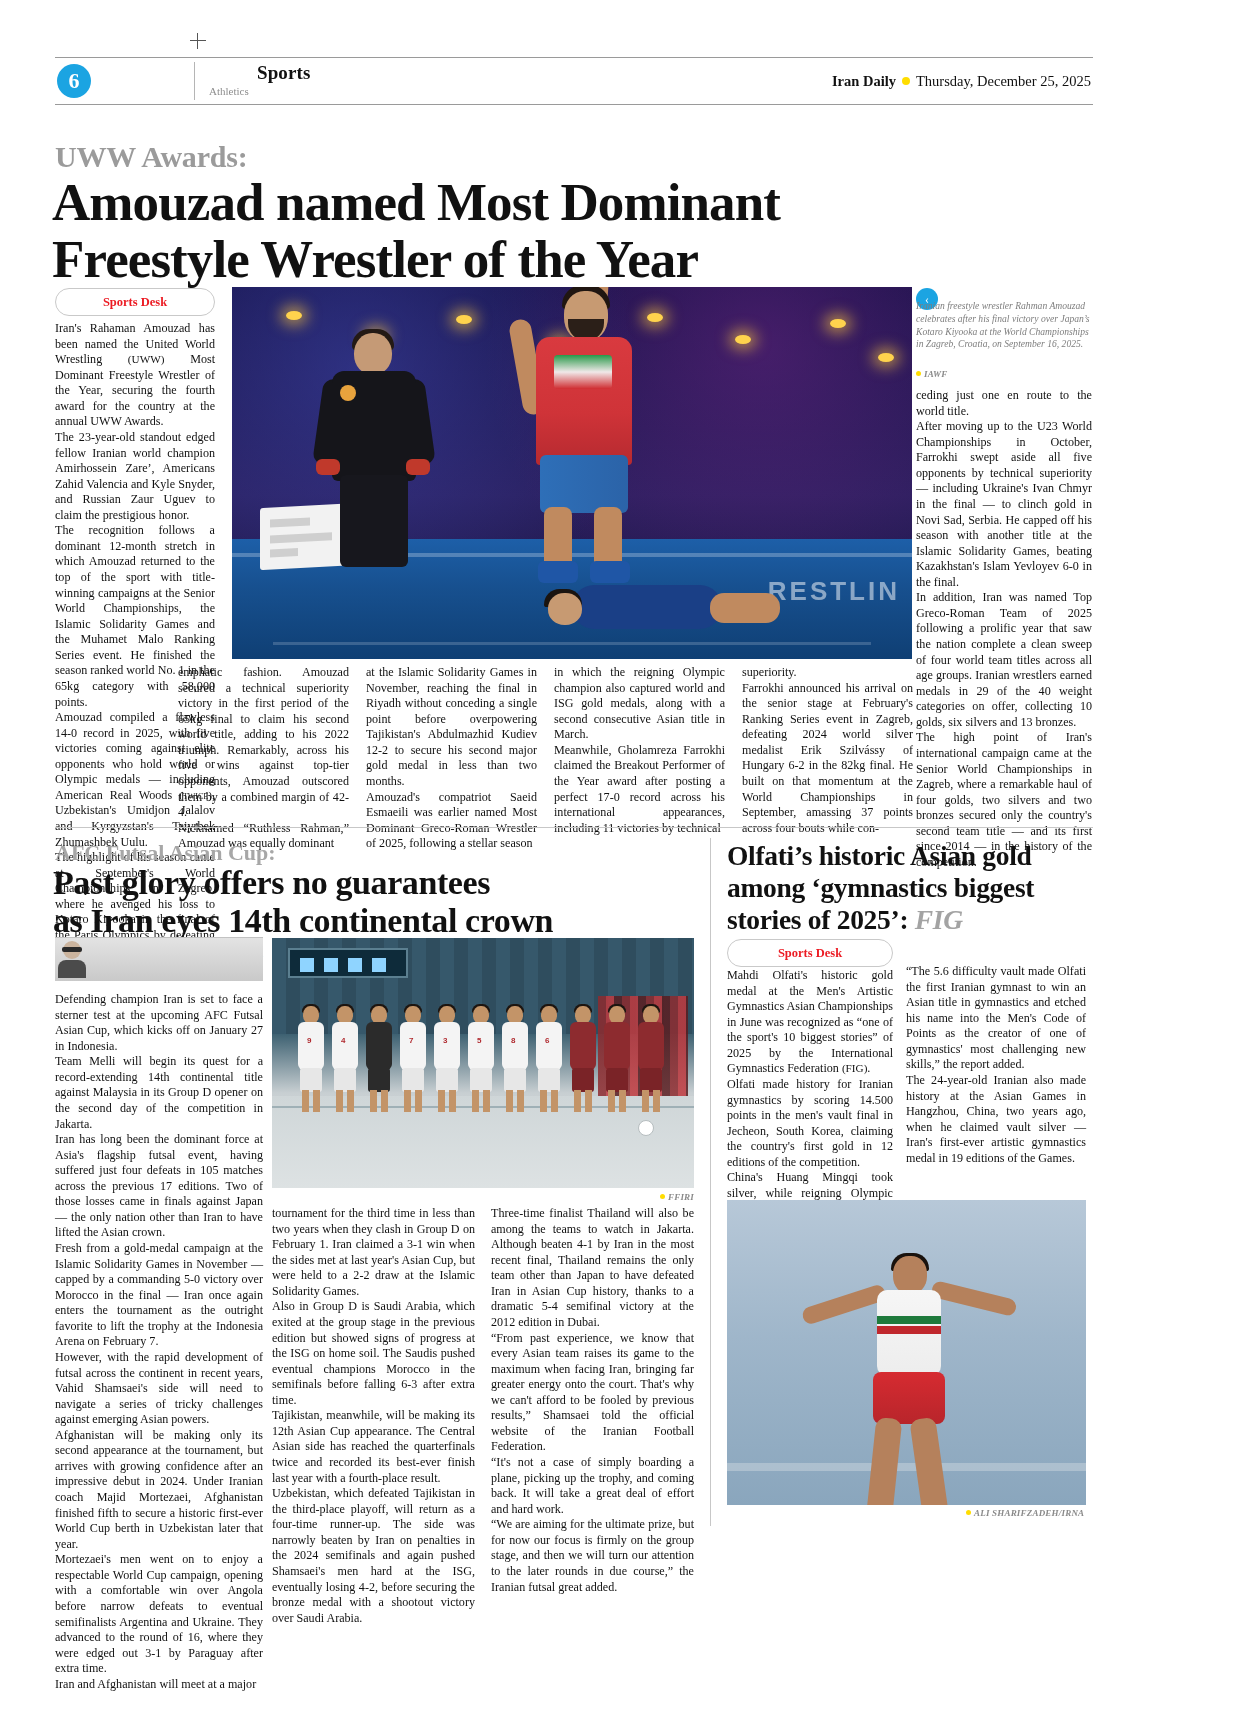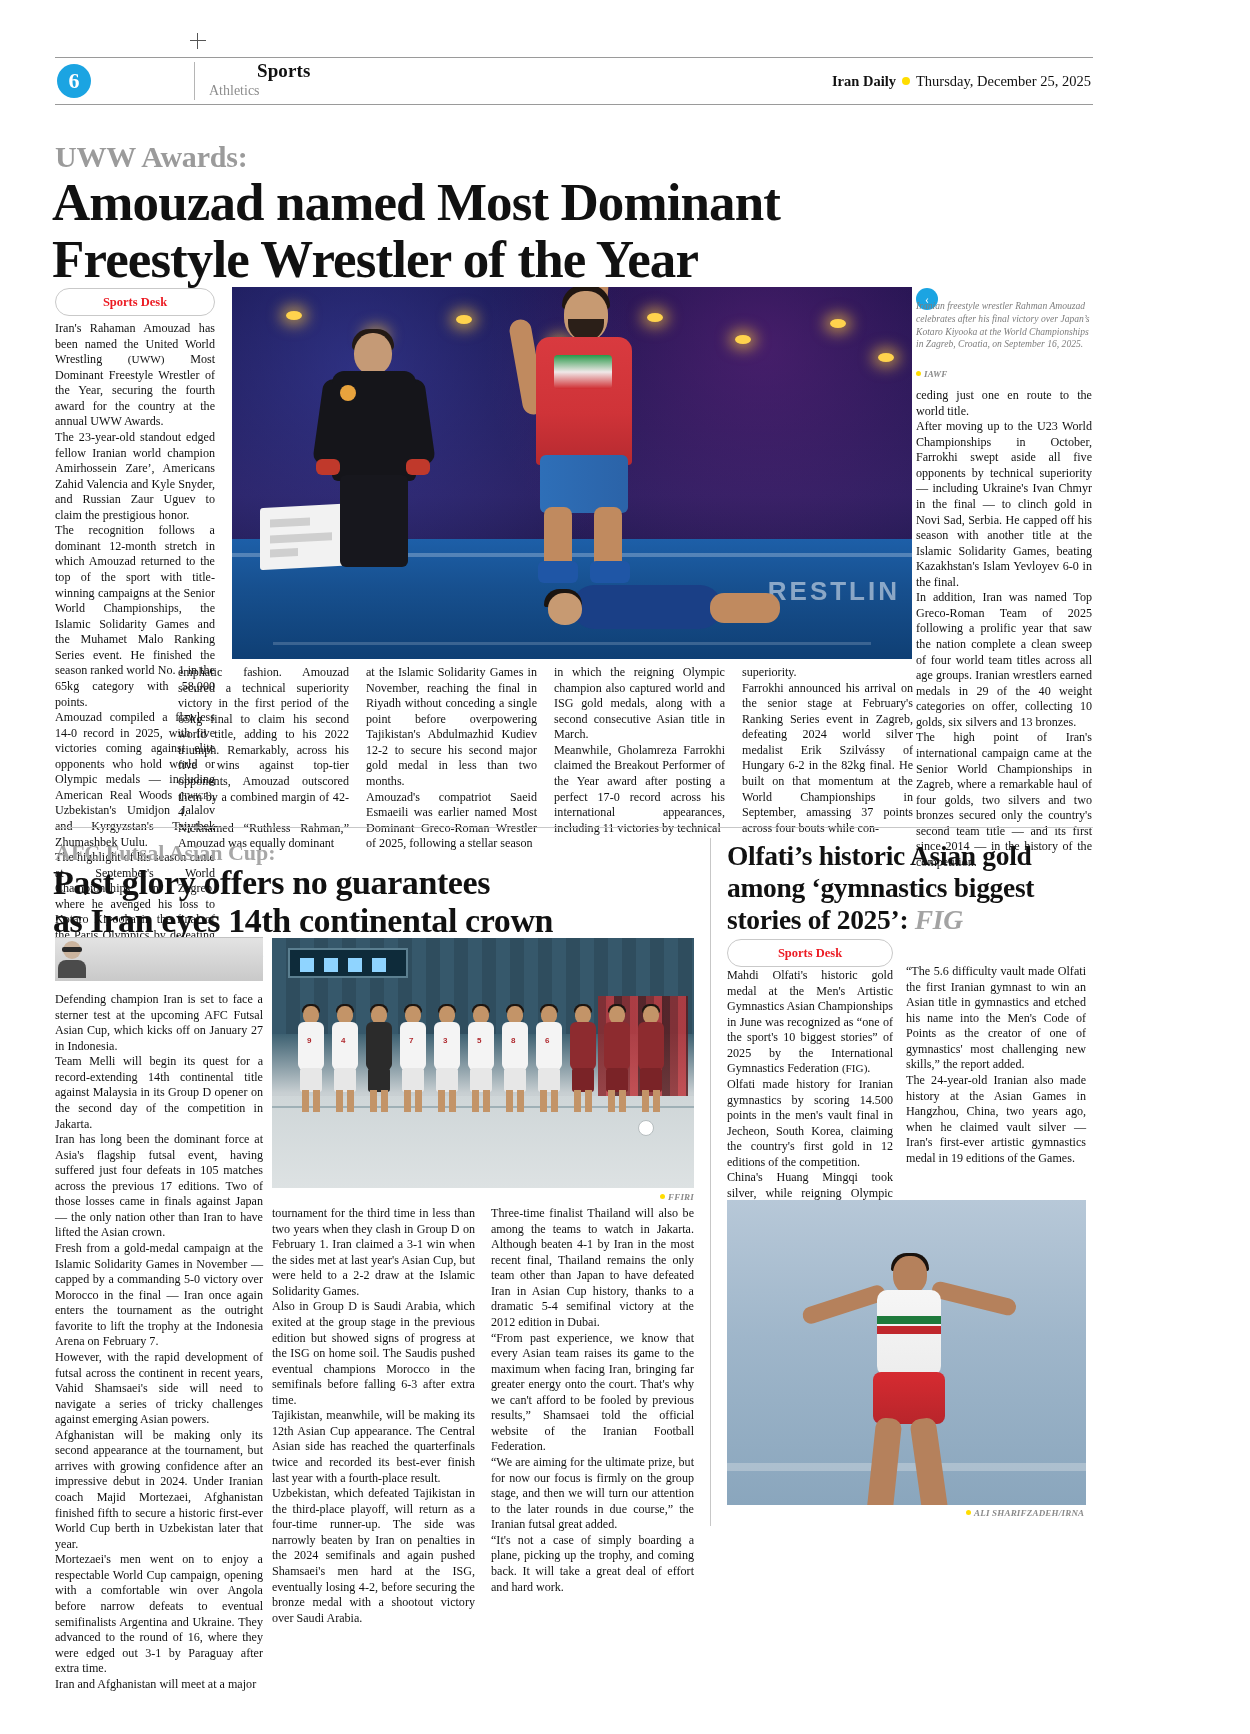--- a/index.html
+++ b/index.html
@@ -41,21 +41,21 @@
     margin-left:2px;
   }
   .section-divider {
     width:1px; background:#b5b5b5; height:38px; margin-left:103px;
   }
   .section-titles { margin-left:14px; }
   .section-name {
     font-weight:bold; font-size:19px; letter-spacing:.1px; line-height:1.05;margin-left:48px;
   }
   .section-sub {
-    font-size:14px; color:#8d8d8d; line-height:1.3; margin-top:1px;
+    font-size:11px; color:#8d8d8d; line-height:1.3; margin-top:1px;
   }
   .masthead-right {
     margin-left:auto; display:flex; align-items:center; font-size:14.5px;
     padding-right:2px;
   }
   .brand { font-weight:bold; }
   .yellow-dot {
     width:8px; height:8px; border-radius:50%; background:#ffdd00;
     display:inline-block; margin:0 6px;
   }
@@ -586,22 +586,22 @@
   <div class="futsal-under">
     <div class="col body-txt">
         <p>tournament for the third time in less than two years when they clash in Group D on February 1. Iran claimed a 3-1 win when the sides met at last year's Asian Cup, but were held to a 2-2 draw at the Islamic Solidarity Games.</p>
         <p>Also in Group D is Saudi Arabia, which exited at the group stage in the previous edition but showed signs of progress at the ISG on home soil. The Saudis pushed eventual champions Morocco in the semifinals before falling 6-3 after extra time.</p>
         <p>Tajikistan, meanwhile, will be making its 12th Asian Cup appearance. The Central Asian side has reached the quarterfinals twice and recorded its best-ever finish last year with a fourth-place result.</p>
         <p>Uzbekistan, which defeated Tajikistan in the third-place playoff, will return as a four-time runner-up. The side was narrowly beaten by Iran on penalties in the 2024 semifinals and again pushed Shamsaei's men hard at the ISG, eventually losing 4-2, before securing the bronze medal with a shootout victory over Saudi Arabia.</p>
       </div>
     <div class="col body-txt">
         <p>Three-time finalist Thailand will also be among the teams to watch in Jakarta. Although beaten 4-1 by Iran in the most recent final, Thailand remains the only team other than Japan to have defeated Iran in Asian Cup history, thanks to a dramatic 5-4 semifinal victory at the 2012 edition in Dubai.</p>
         <p>“From past experience, we know that every Asian team raises its game to the maximum when facing Iran, bringing far greater energy onto the court. That's why we can't afford to be fooled by previous results,” Shamsaei told the official website of the Iranian Football Federation.</p>
+        <p>“It's not a case of simply boarding a plane, picking up the trophy, and coming back. It will take a great deal of effort and hard work.</p>
         <p>“We are aiming for the ultimate prize, but for now our focus is firmly on the group stage, and then we will turn our attention to the later rounds in due course,” the Iranian futsal great added.</p>
-        <p>“It's not a case of simply boarding a plane, picking up the trophy, and coming back. It will take a great deal of effort and hard work.</p>
       </div>
   </div>
 
   <div class="v-rule"></div>
 
   <div class="gym-headline">
     <span>Olfati’s historic Asian gold</span><br>
     <span>among ‘gymnastics biggest</span><br>
     <span>stories of 2025’:</span>
     <span class="fig">FIG</span>

